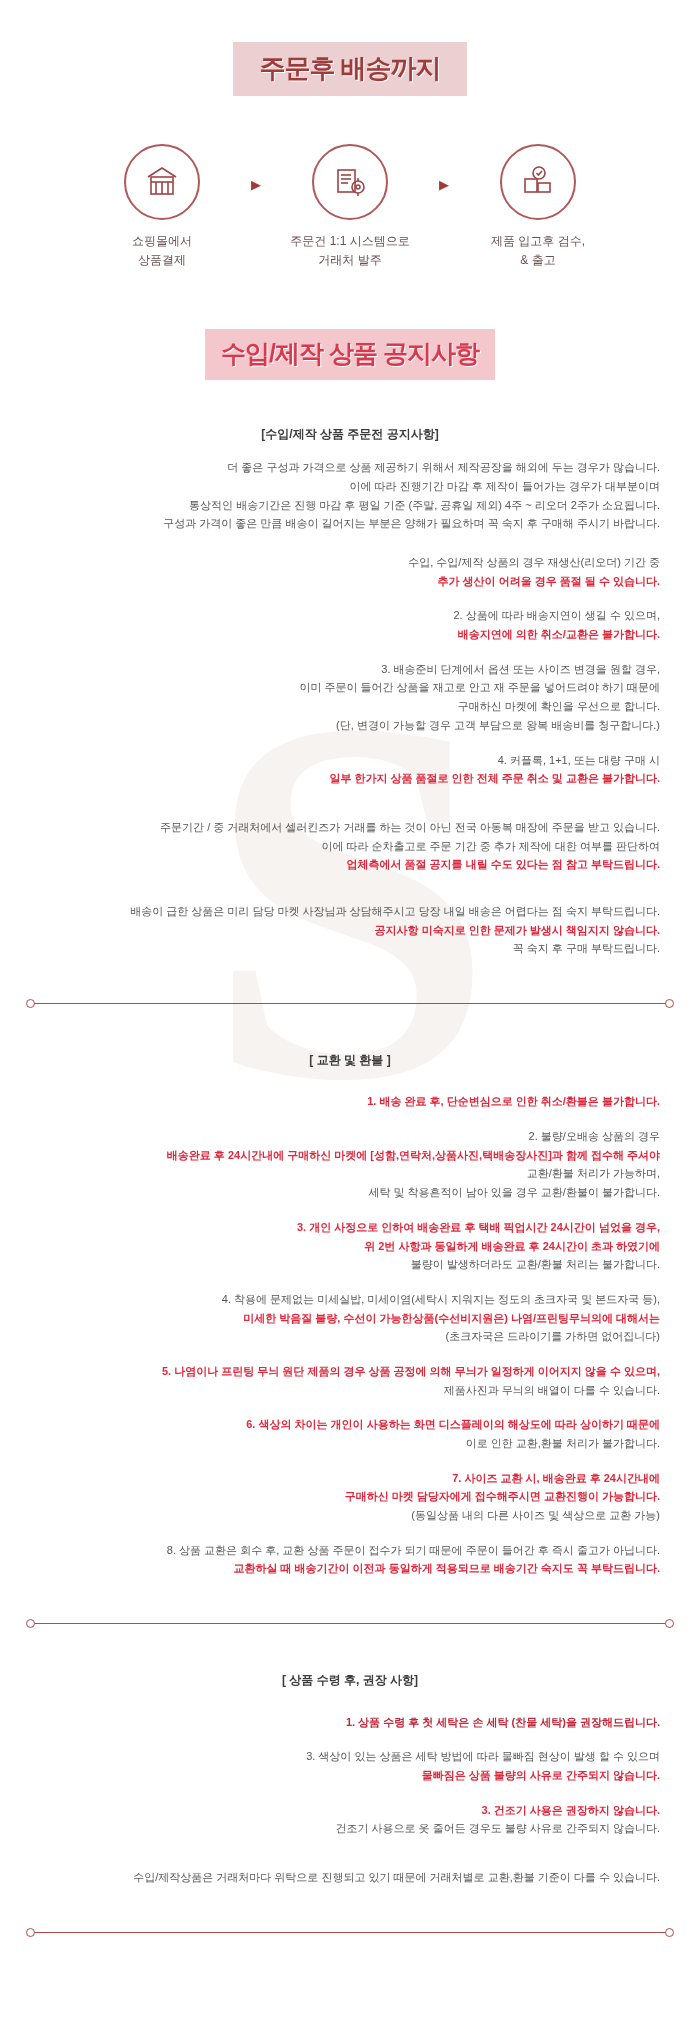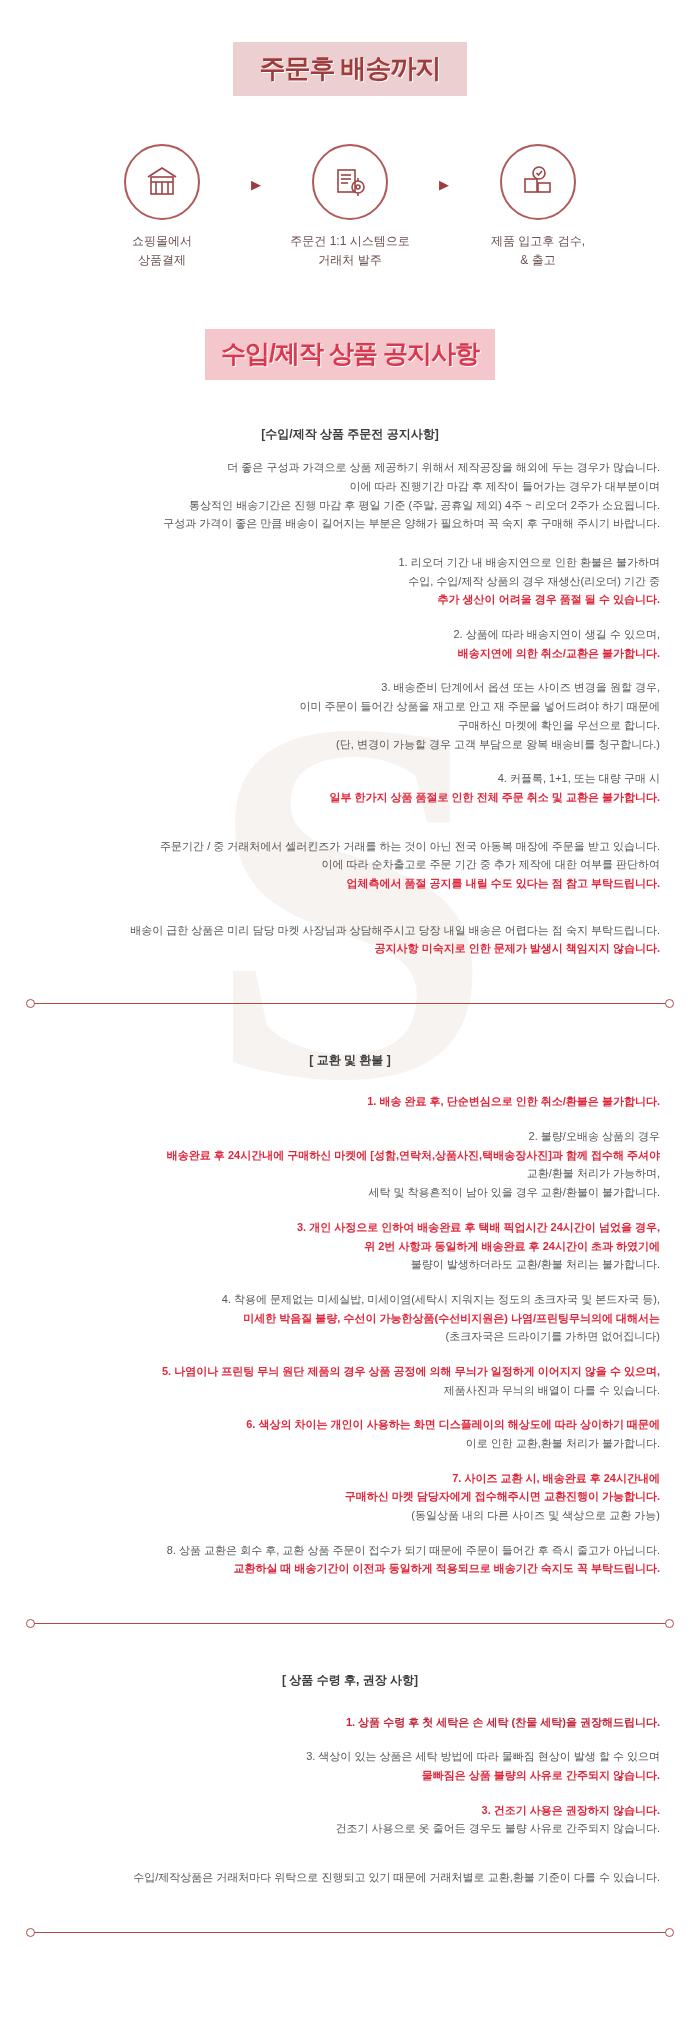--- a/index.html
+++ b/index.html
@@ -211,21 +211,20 @@
       <div class="heading">[수입/제작 상품 주문전 공지사항]</div>
       <div id="notice-intro">
           <p class="line">더 좋은 구성과 가격으로 상품 제공하기 위해서 제작공장을 해외에 두는 경우가 많습니다.</p>
           <p class="line">이에 따라 진행기간 마감 후 제작이 들어가는 경우가 대부분이며</p>
           <p class="line">통상적인 배송기간은 진행 마감 후 평일 기준 (주말, 공휴일 제외) 4주 ~ 리오더 2주가 소요됩니다.</p>
           <p class="line">구성과 가격이 좋은 만큼 배송이 길어지는 부분은 양해가 필요하며 꼭 숙지 후 구매해 주시기 바랍니다.</p>
         </div>
       <div class="sp-20"></div>
       <div id="notice-items">
           <div class="item">
-            <p class="line">1. 리오더 기간 내 배송지연으로 인한 환불은 불가하며</p>
             <p class="line">수입, 수입/제작 상품의 경우 재생산(리오더) 기간 중</p>
             <p class="line red">추가 생산이 어려울 경우 품절 될 수 있습니다.</p>
           </div>
           <div class="item">
             <p class="line">2. 상품에 따라 배송지연이 생길 수 있으며,</p>
             <p class="line red">배송지연에 의한 취소/교환은 불가합니다.</p>
           </div>
           <div class="item">
             <p class="line">3. 배송준비 단계에서 옵션 또는 사이즈 변경을 원할 경우,</p>
             <p class="line">이미 주문이 들어간 상품을 재고로 안고 재 주문을 넣어드려야 하기 때문에</p>
@@ -240,20 +239,21 @@
       <div class="sp-14"></div>
       <div id="notice-tail1">
           <p class="line">주문기간 / 중 거래처에서 셀러킨즈가 거래를 하는 것이 아닌 전국 아동복 매장에 주문을 받고 있습니다.</p>
           <p class="line">이에 따라 순차출고로 주문 기간 중 추가 제작에 대한 여부를 판단하여</p>
           <p class="line red">업체측에서 품절 공지를 내릴 수도 있다는 점 참고 부탁드립니다.</p>
         </div>
       <div class="sp-28"></div>
       <div id="notice-tail2">
           <p class="line">배송이 급한 상품은 미리 담당 마켓 사장님과 상담해주시고 당장 내일 배송은 어렵다는 점 숙지 부탁드립니다.</p>
           <p class="line red">공지사항 미숙지로 인한 문제가 발생시 책임지지 않습니다.</p>
+          <p class="line">꼭 숙지 후 구매 부탁드립니다.</p>
         </div>
     </div>
 
     <div class="divider">
       <div class="ln"></div>
         <div class="dot l"></div>
         <div class="dot r"></div>
     </div>
 
     <div class="block">

